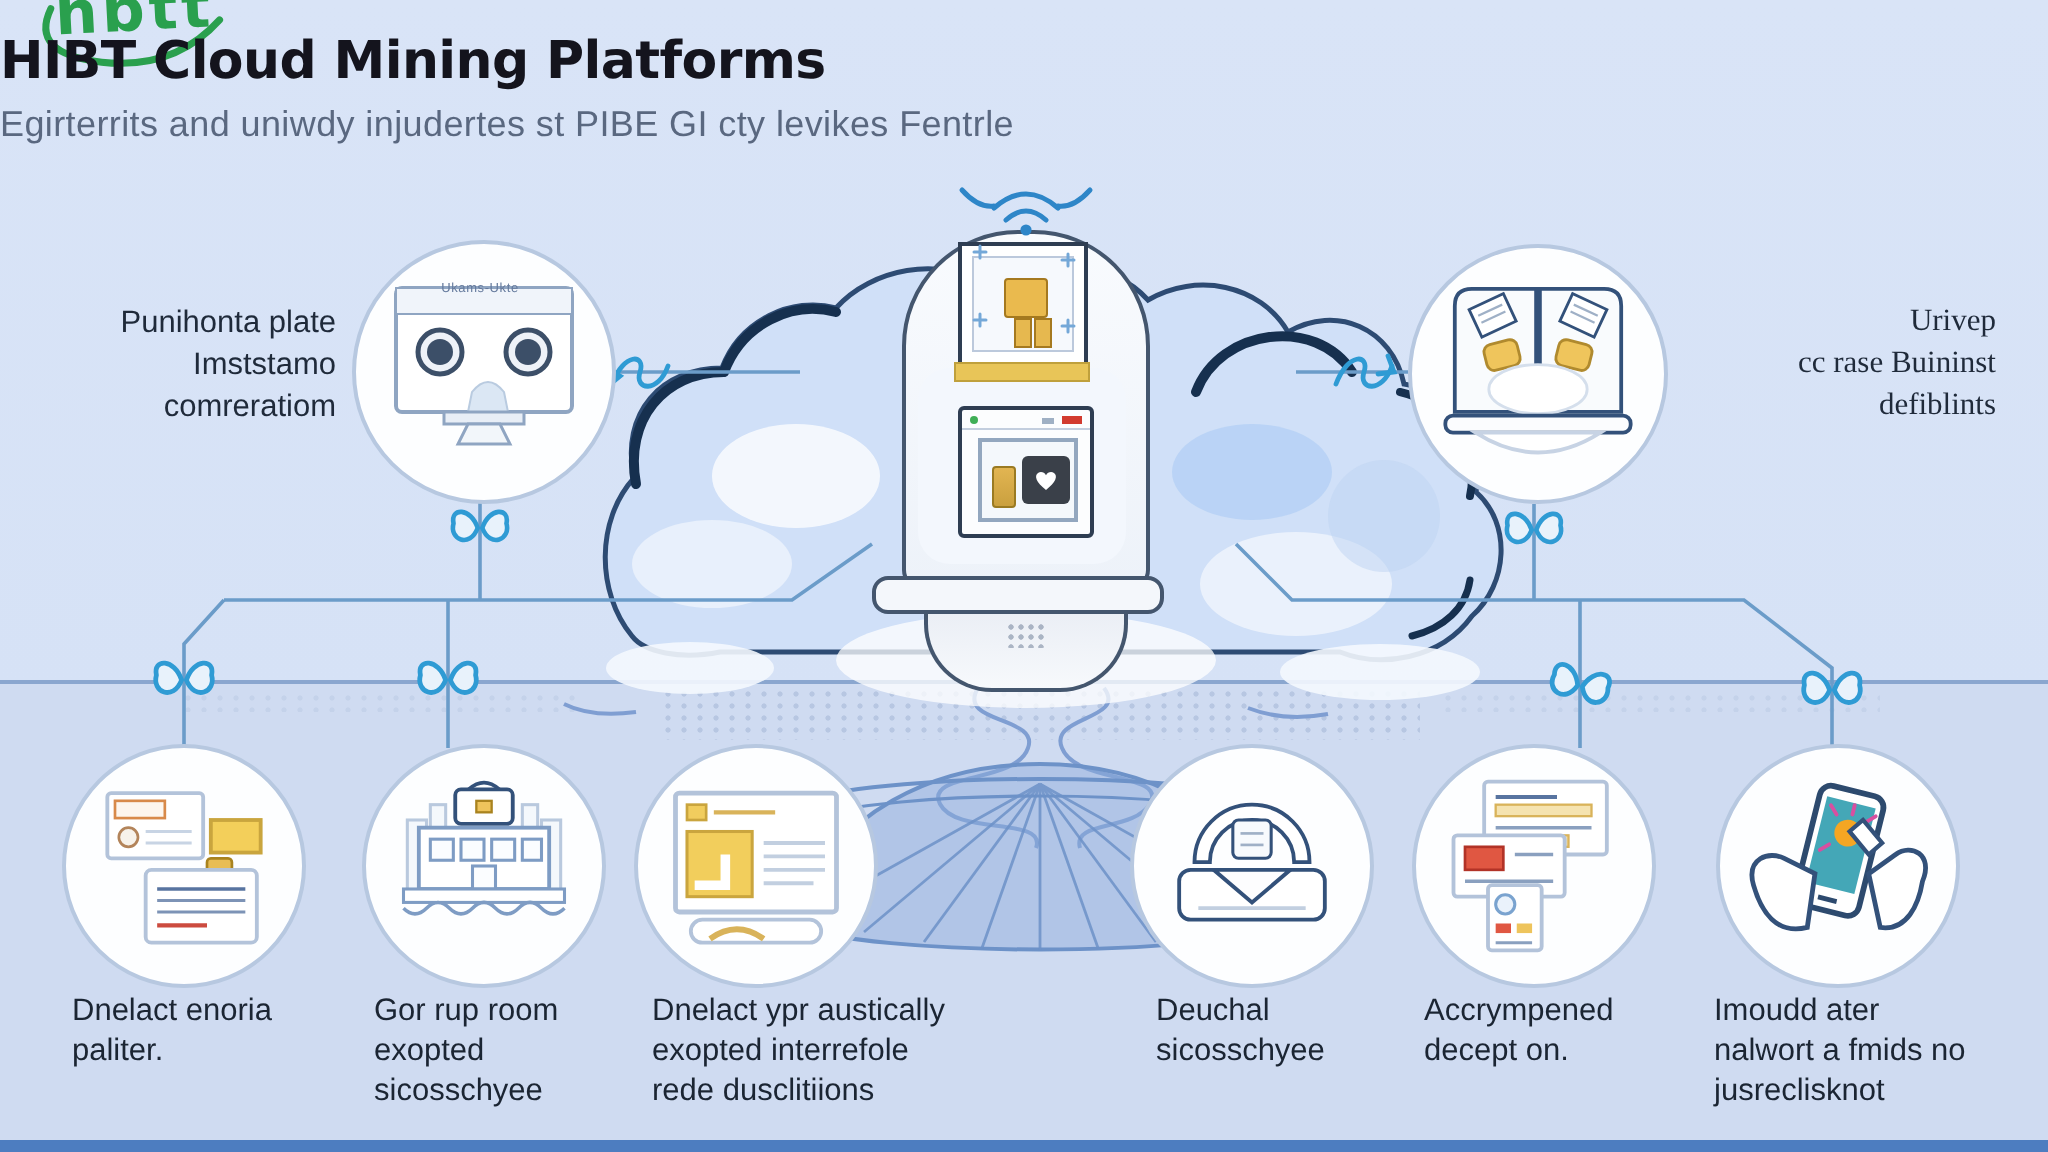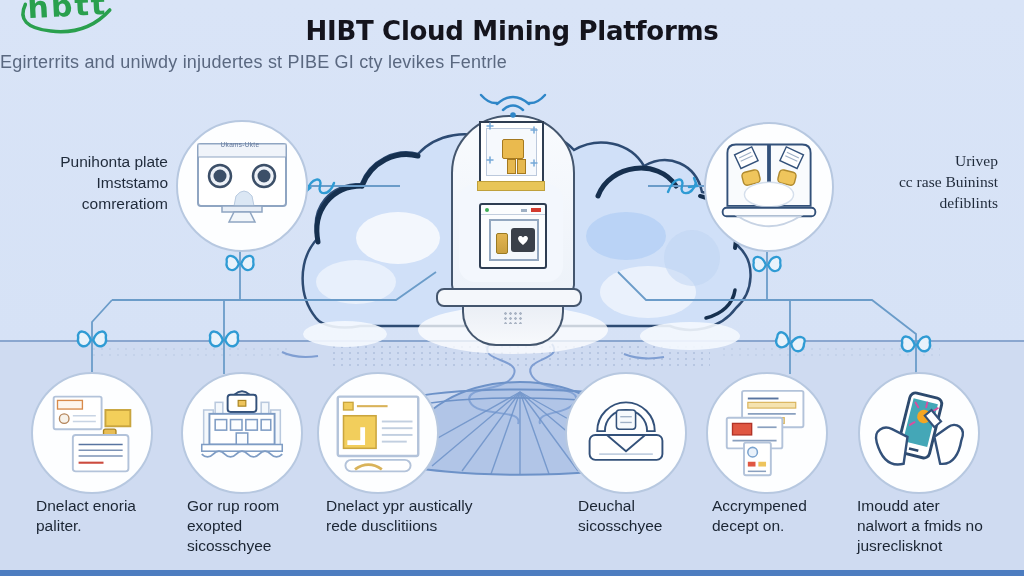--- a/index.html
+++ b/index.html
@@ -10,21 +10,21 @@
   }
   .abs{position:absolute;}
   
   .ground-region{left:0;top:342px;width:1024px;height:234px;background:#cfdbf1;}
   .ground-dots{background-image:radial-gradient(circle, rgba(93,122,168,.38) 1.1px, rgba(0,0,0,0) 1.5px);background-size:8px 6px;}
   .footer-strip{left:0;top:570px;width:1024px;height:6px;background:#4d7dc0;}
 
   
   .logo{left:16px;top:-14px;width:110px;height:58px;color:#2aa04e;transform:rotate(-3deg);}
   .logo-text{position:absolute;left:12px;top:2px;font-family:"DejaVu Sans",sans-serif;font-weight:bold;font-size:30px;letter-spacing:2px;}
-  .title{left:0;top:16px;width:1024px;text-align:center;font-family:"DejaVu Sans",sans-serif;
+  .title{left:0;top:16px;width:1024px;font-family:"DejaVu Sans",sans-serif;
          font-weight:bold;font-size:26px;color:#14141d;letter-spacing:-.3px;}
   .subtitle{left:0;top:52px;width:1024px;text-align:left;font-size:18px;color:#5a6880;letter-spacing:.2px;}
 
   
   .node-text{font-size:15.5px;line-height:21px;color:#1f2a3a;font-weight:500;}
   .left-node-text{left:28px;top:151px;width:140px;text-align:right;}
   .right-node-text{left:838px;top:150px;width:160px;text-align:right;font-family:Liberation Serif, serif;}
 
   
   .node-circle{border-radius:50%;background:#fdfeff;border:2px solid #b7c8e0;display:flex;align-items:center;justify-content:center;}
@@ -369,20 +369,21 @@
     <div>paliter.</div>
     <div></div>
   </div>
   <div class="abs caption" style="left:187px;top:496px;width:140px;z-index:3;">
     <div>Gor rup room</div>
     <div>exopted</div>
     <div>sicosschyee</div>
   </div>
   <div class="abs caption" style="left:326px;top:496px;width:190px;z-index:3;">
     <div>Dnelact ypr austically</div>
+    <div>exopted interrefole</div>
     <div>rede dusclitiions</div>
   </div>
   <div class="abs caption" style="left:578px;top:496px;width:130px;z-index:3;">
     <div>Deuchal</div>
     <div>sicosschyee</div>
     <div></div>
   </div>
   <div class="abs caption" style="left:712px;top:496px;width:140px;z-index:3;">
     <div>Accrympened</div>
     <div>decept on.</div>

